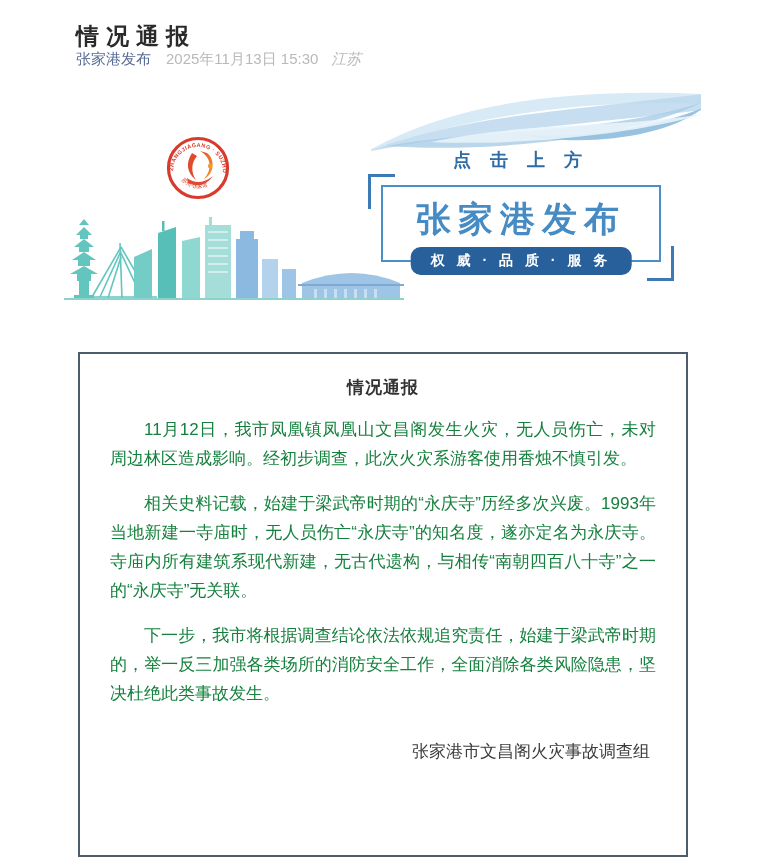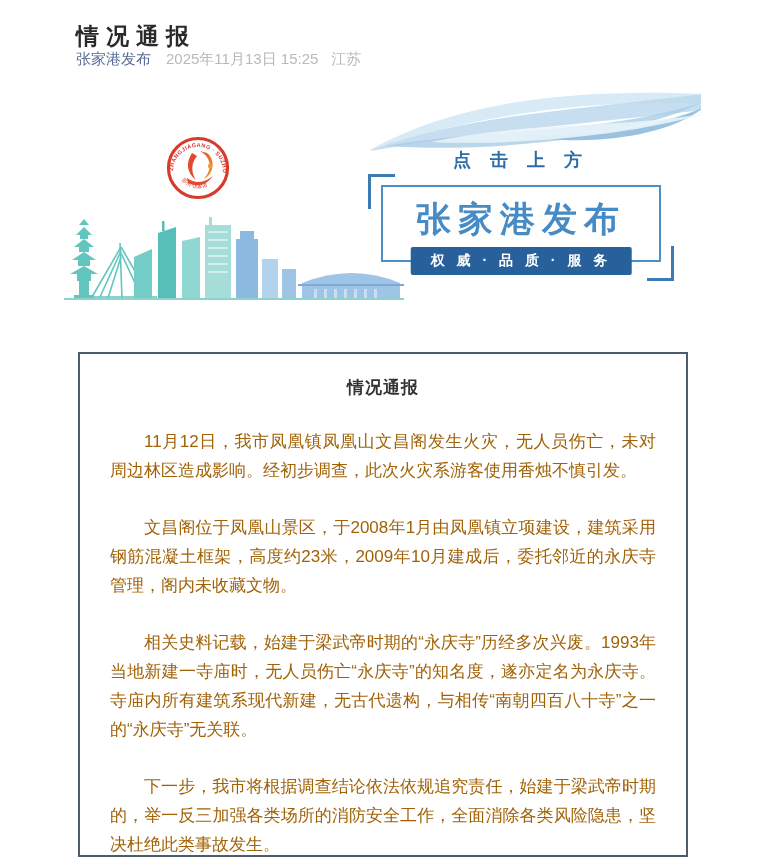--- a/index.html
+++ b/index.html
@@ -11,62 +11,62 @@
   .page{position:absolute;inset:0;background:#fff;}
 
   
   .article-title{
     position:absolute;left:76px;top:6px;
     font-size:23px;font-weight:bold;color:#2a2a2a;letter-spacing:7px;
   }
   .meta-row{position:absolute;left:76px;top:50px;font-size:15px;white-space:nowrap;}
   .meta-row .author{color:#576b95;margin-right:15px;}
   .meta-row .datetime{color:#b9b9b9;margin-right:13px;}
-  .meta-row .location{color:#b9b9b9;}
+  .meta-row .location{color:#b9b9b9;font-style:italic;}
 
   
   .banner{position:absolute;left:60px;top:88px;width:641px;height:218px;background:#fff;overflow:hidden;}
   .wave-graphic{position:absolute;top:0;right:0;width:330px;height:78px;}
   .account-logo{position:absolute;left:106px;top:48px;width:64px;height:64px;}
   .skyline-graphic{position:absolute;left:2px;bottom:5px;width:342px;height:90px;}
 
   .banner-right{position:absolute;left:308px;top:60px;width:306px;}
   .tagline{display:flex;justify-content:center;gap:30px;
     font-size:18px;font-weight:bold;color:#2d6ca6;letter-spacing:7px;white-space:nowrap;}
   .frame{position:relative;margin:13px auto 0;width:276px;
     border:2px solid #4a8fc7;text-align:center;padding:9px 0 17px;}
   .brand{font-size:35px;font-weight:bold;color:#468bc4;letter-spacing:7px;white-space:nowrap;}
   .pill{position:absolute;left:50%;transform:translateX(-50%);bottom:-15px;
     background:#27609a;color:#fff;font-size:14px;font-weight:bold;letter-spacing:4px;
-    padding:5px 20px;border-radius:2px;white-space:nowrap;}
+    padding:5px 20px;border-radius:10px;white-space:nowrap;}
   .bracket-tl{position:absolute;top:-13px;left:-15px;width:24px;height:32px;
     border-top:3px solid #3b7ab5;border-left:3px solid #3b7ab5;}
   .bracket-br{position:absolute;bottom:-21px;right:-15px;width:24px;height:32px;
     border-bottom:3px solid #3b7ab5;border-right:3px solid #3b7ab5;}
 
   
   .notice-box{
     position:absolute;left:78px;top:352px;width:610px;height:505px;box-sizing:border-box;
     border:2px solid #4d5d6b;background:#fff;padding:13px 30px 0;
   }
   .notice-title{text-align:center;font-weight:bold;font-size:17px;color:#333;
     margin:9px 0 4px;letter-spacing:1px;}
-  .notice-p{font-size:17px;line-height:29px;color:#a16207;text-indent:2em;
-    margin:28px 0;text-align:justify;}
+  .notice-p{font-size:17px;line-height:29px;color:#15803d;text-indent:2em;
+    margin:16px 0;text-align:justify;}
   .signature{margin-top:24px;text-align:right;font-size:17px;color:#3b3b3b;
     line-height:40px;padding-right:6px;}
 </style>
 </head>
 <body>
 
 <div class="page">
 
   <h1 class="article-title">情况通报</h1>
   <div class="meta-row">
-    <span class="author">张家港发布</span><span class="datetime">2025年11月13日 15:25</span><span class="location">江苏</span>
+    <span class="author">张家港发布</span><span class="datetime">2025年11月13日 15:30</span><span class="location">江苏</span>
   </div>
 
   <div class="banner">
 
     <svg class="wave-graphic" viewBox="0 0 330 78" preserveAspectRatio="none">
       <path d="M-5,64 C80,16 190,0 332,6 L332,16 C205,10 85,32 -5,64 Z" fill="#d8eaf5"></path>
       <path d="M-5,64 C90,28 185,24 332,6 L332,22 C215,36 80,46 -5,64 Z" fill="#bcd8ec" opacity="0.85"></path>
       <path d="M15,58 C120,40 235,46 332,14 C245,56 100,64 15,58 Z" fill="#a7cce6" opacity="0.8"></path>
       <path d="M145,46 C220,52 285,38 332,20 C295,50 210,60 145,46 Z" fill="#7fb3d9" opacity="0.8"></path>
       <path d="M60,54 C150,34 250,40 332,26 C260,48 140,58 60,54 Z" fill="#e8f3fa" opacity="0.9"></path>
@@ -162,21 +162,20 @@
         <span class="bracket-br"></span>
         <div class="brand">张家港发布</div>
         <div class="pill">权 威 · 品 质 · 服 务</div>
       </div>
     </div>
   </div>
 
   <div class="notice-box">
     <div class="notice-title">情况通报</div>
     <p class="notice-p">11月12日，我市凤凰镇凤凰山文昌阁发生火灾，无人员伤亡，未对周边林区造成影响。经初步调查，此次火灾系游客使用香烛不慎引发。</p>
-    <p class="notice-p">文昌阁位于凤凰山景区，于2008年1月由凤凰镇立项建设，建筑采用钢筋混凝土框架，高度约23米，2009年10月建成后，委托邻近的永庆寺管理，阁内未收藏文物。</p>
     <p class="notice-p">相关史料记载，始建于梁武帝时期的“永庆寺”历经多次兴废。1993年当地新建一寺庙时，无人员伤亡“永庆寺”的知名度，遂亦定名为永庆寺。寺庙内所有建筑系现代新建，无古代遗构，与相传“南朝四百八十寺”之一的“永庆寺”无关联。</p>
     <p class="notice-p">下一步，我市将根据调查结论依法依规追究责任，始建于梁武帝时期的，举一反三加强各类场所的消防安全工作，全面消除各类风险隐患，坚决杜绝此类事故发生。</p>
     <div class="signature">
       <div>张家港市文昌阁火灾事故调查组</div>
 
     </div>
   </div>
 
 </div>
 

